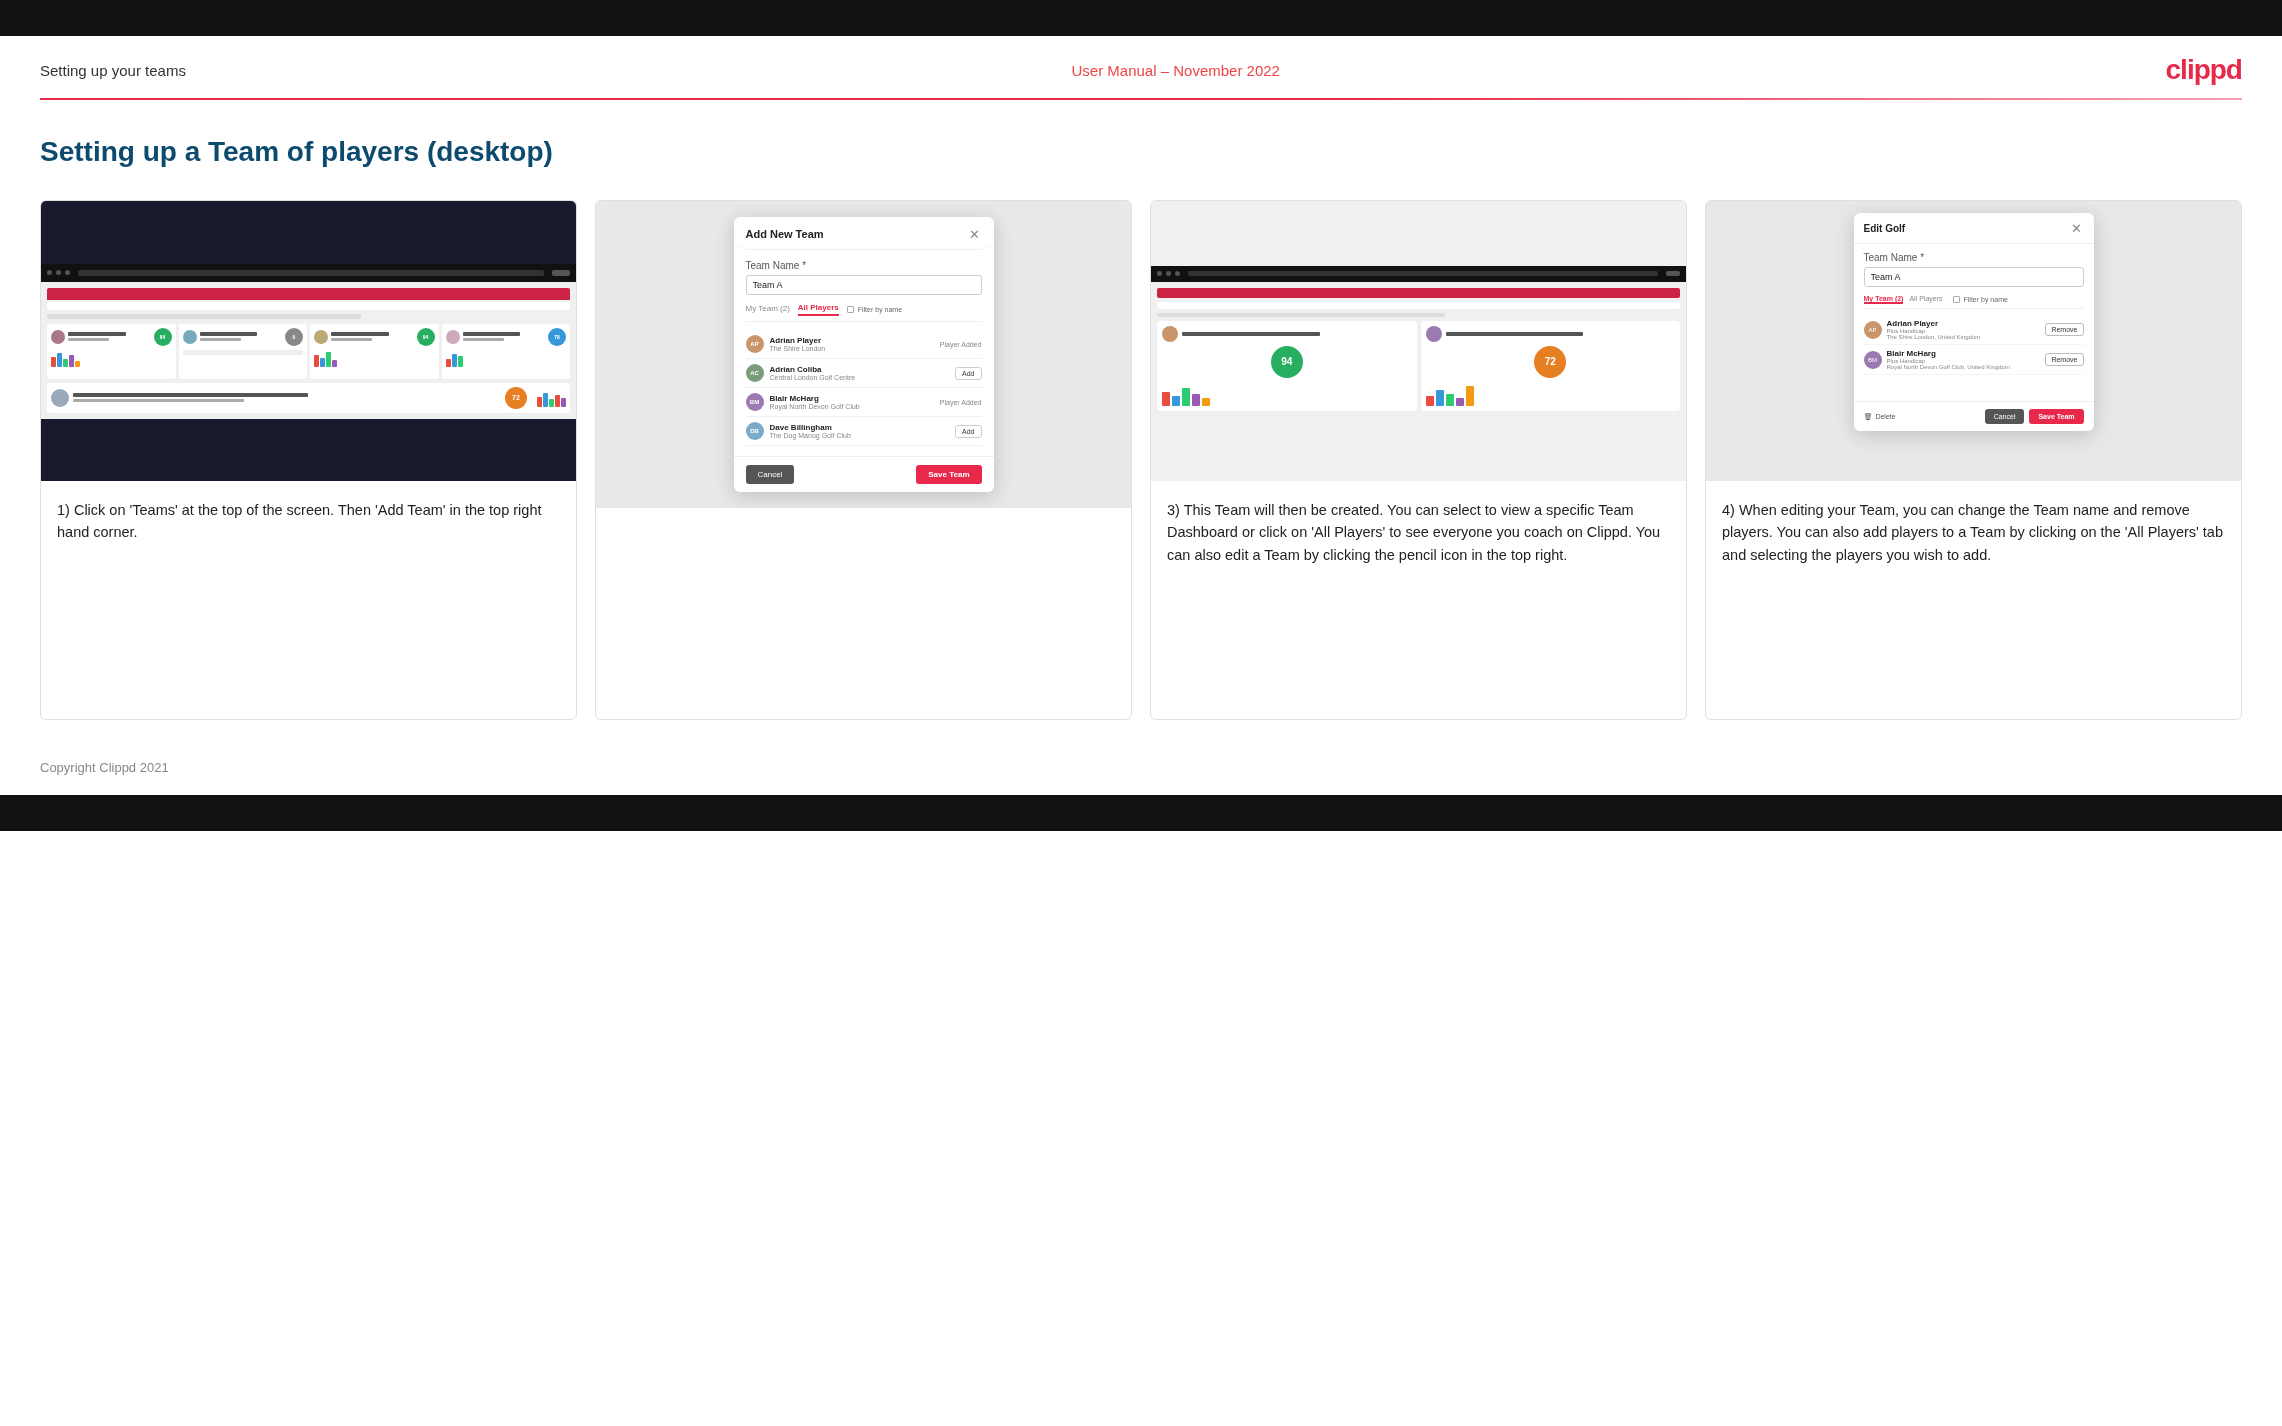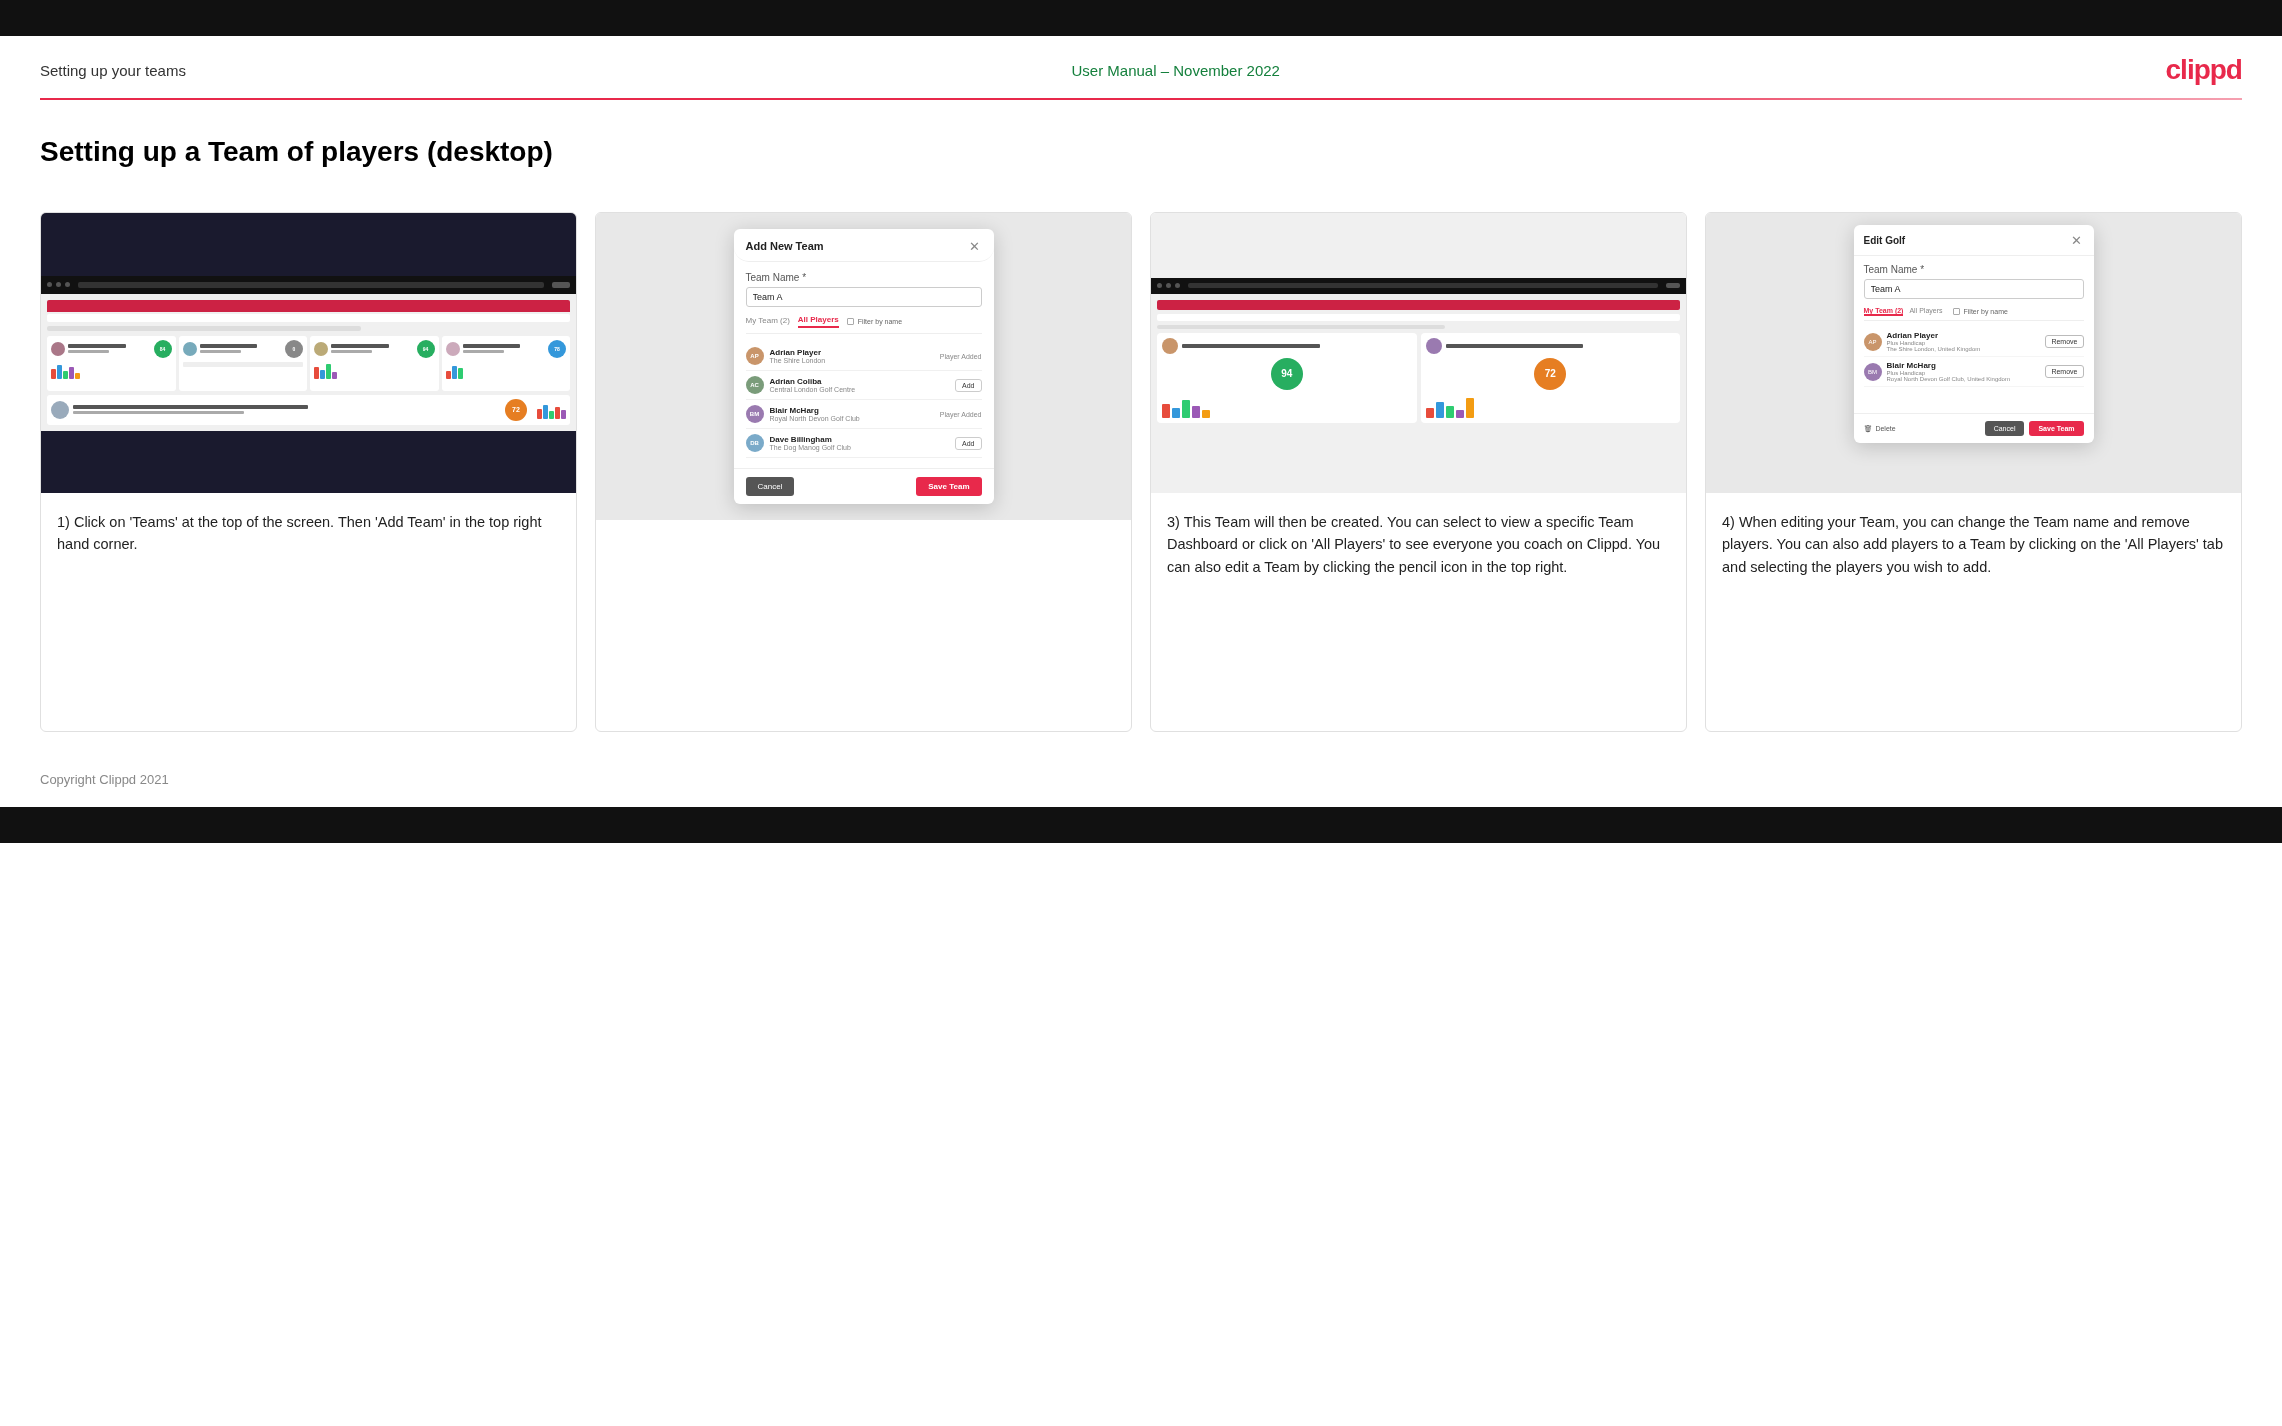--- a/index.html
+++ b/index.html
@@ -23,21 +23,21 @@
       align-items: center;
       justify-content: space-between;
       padding: 18px 40px 12px 40px;
     }
     .header-left {
       font-size: 15px;
       color: #333;
     }
     .header-center {
       font-size: 15px;
-      color: #15803d;
+      color: #ef4444;
     }
     .header-right .logo {
       font-size: 28px;
       font-weight: 800;
       color: #e8294b;
       letter-spacing: -1px;
     }
 
     
     .divider {
@@ -46,22 +46,22 @@
       margin: 0 40px;
     }
 
     
     .page-title-area {
       padding: 36px 40px 20px 40px;
     }
     .page-title {
       font-size: 28px;
       font-weight: 700;
-      color: #000000;
-      margin-bottom: 14px;
+      color: #0c4a6e;
+      margin-bottom: 2px;
     }
     .page-subtitle {
       font-size: 17px;
       color: #444;
       font-weight: 400;
     }
 
     
     .cards-container {
       display: flex;

